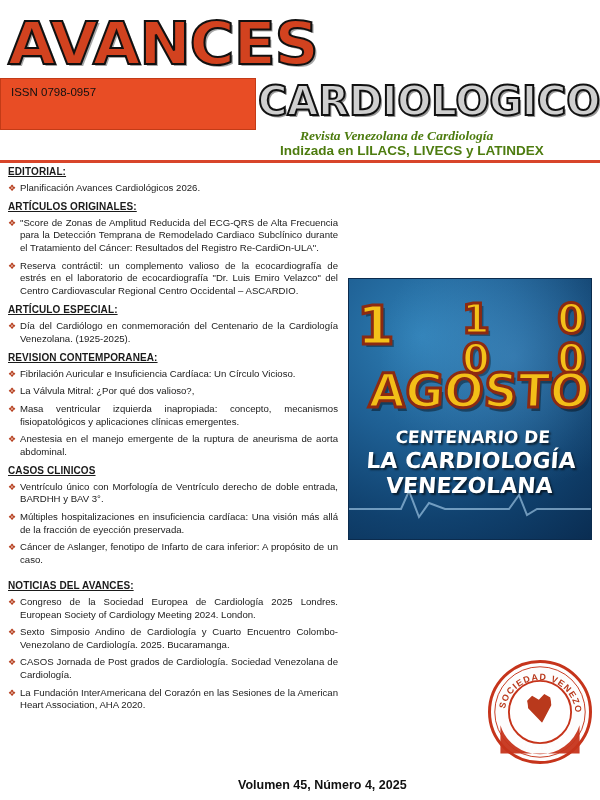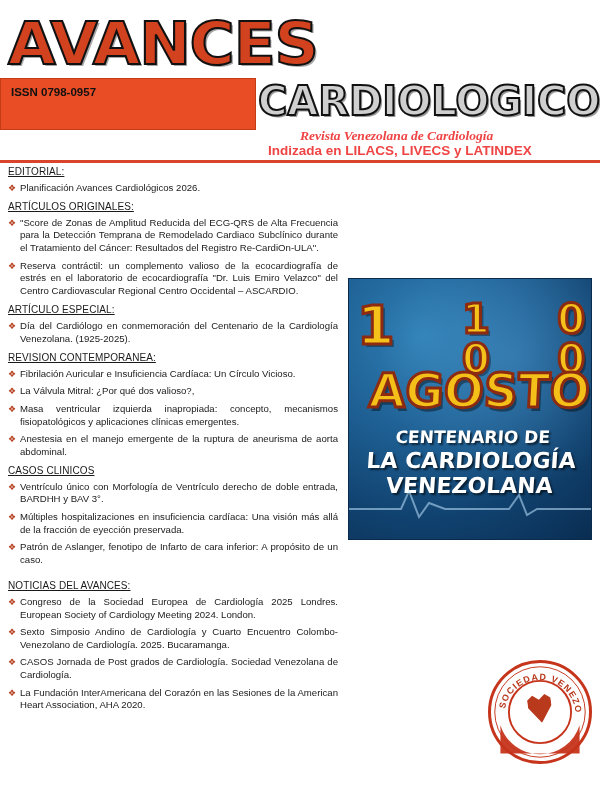--- a/index.html
+++ b/index.html
@@ -29,53 +29,53 @@
     transform-origin:left center;
   }
   .issn-box {
     position:absolute; left:0px; top:78px;
     width:256px; height:52px;
     background:#e84d25;
     border:1px solid #c33b17;
     padding:6px 8px 0 10px;
   }
   .issn-box div {
-    font-size:11.5px; font-weight:bold; color:#111; line-height:15px;
+    font-size:11.5px; font-weight:normal; color:#111; line-height:15px;
   }
   .cardiologicos {
     position:absolute; left:258px; top:78px;
     font-family:"DejaVu Sans", sans-serif;
     font-weight:bold;
     font-size:40px;
     letter-spacing:0px;
     color:#cfcfcf;
     -webkit-text-stroke:2px #111;
     text-shadow:2px 2px 0 rgba(0,0,0,0.4);
     transform:scaleX(1.0);
     transform-origin:left center;
     white-space:nowrap;
   }
   .sub1, .sub2 {
     position:absolute;
     font-weight:bold;
-    color:#ef4444;
+    color:#4d7c0f;
     white-space:nowrap;
   }
   .sub1 { left:300px; top:128px; font-size:13.5px; font-style:italic; font-family:"Liberation Serif", serif; }
-  .sub2 { left:268px; top:143px; font-size:13.5px; font-family:"Liberation Sans", sans-serif; }
+  .sub2 { left:280px; top:143px; font-size:13.5px; font-family:"Liberation Sans", sans-serif; }
 
   .red-rule { position:absolute; left:0; top:160px; width:600px; height:3px; background:#d8452a; }
 
   
   .toc {
     position:absolute; left:8px; top:166px; width:330px;
     font-size:9.6px; line-height:12.6px; color:#1a1a1a;
   }
   .sect {
-    font-weight:normal; text-decoration:underline; font-size:10px;
+    font-weight:bold; text-decoration:underline; font-size:10px;
     margin:7px 0 3px 0; letter-spacing:0.1px;
   }
   .sect:first-child { margin-top:0; }
   .item { display:flex; margin:0 0 5px 0; }
   .bullet {
     flex:0 0 12px; color:#b63f1e; font-size:9px; line-height:12.6px;
     font-family:"DejaVu Sans", sans-serif;
   }
   .itext { flex:1 1 auto; text-align:justify; }
 
@@ -207,21 +207,21 @@
     <div class="item">
       <span class="bullet">❖</span>
       <span class="itext">Ventrículo único con Morfología de Ventrículo derecho de doble entrada, BARDHH y BAV 3°.</span>
     </div>
     <div class="item">
       <span class="bullet">❖</span>
       <span class="itext">Múltiples hospitalizaciones en insuficiencia cardíaca: Una visión más allá de la fracción de eyección preservada.</span>
     </div>
     <div class="item">
       <span class="bullet">❖</span>
-      <span class="itext">Patrón de Aslanger, fenotipo de Infarto de cara inferior: A propósito de un caso.</span>
+      <span class="itext">Cáncer de Aslanger, fenotipo de Infarto de cara inferior: A propósito de un caso.</span>
     </div>
 
     <div class="sect" style="margin-top:14px;">NOTICIAS DEL AVANCES:</div>
     <div class="item">
       <span class="bullet">❖</span>
       <span class="itext">Congreso de la Sociedad Europea de Cardiología 2025 Londres. European Society of Cardiology Meeting 2024. London.</span>
     </div>
     <div class="item">
       <span class="bullet">❖</span>
       <span class="itext">Sexto Simposio Andino de Cardiología y Cuarto Encuentro Colombo-Venezolano de Cardiología. 2025. Bucaramanga.</span>
@@ -277,13 +277,14 @@
         <textPath href="#botArc" startOffset="20%">CARDIOLOGÍA</textPath>
       </text>
       <circle cx="52" cy="52" r="48" fill="none" stroke="#c6341b" stroke-width="1"></circle>
       <path d="M 10,66 A 44,44 0 0 0 94,66 L 94,96 L 10,96 Z" fill="#c6341b" opacity="0.95"></path>
       <circle cx="52" cy="52" r="33" fill="#ffffff" stroke="#c6341b" stroke-width="2"></circle>
     </svg>
     <div style="position:absolute; left:50%; top:42px; transform:translateX(-50%); font-size:7px; font-weight:bold; color:#b9391c;">DE</div>
     <div class="heart"></div>
   </div>
 
+  <div class="volumen">Volumen 45, Número  4, 2025</div>
 </div>
 
 </body></html>

